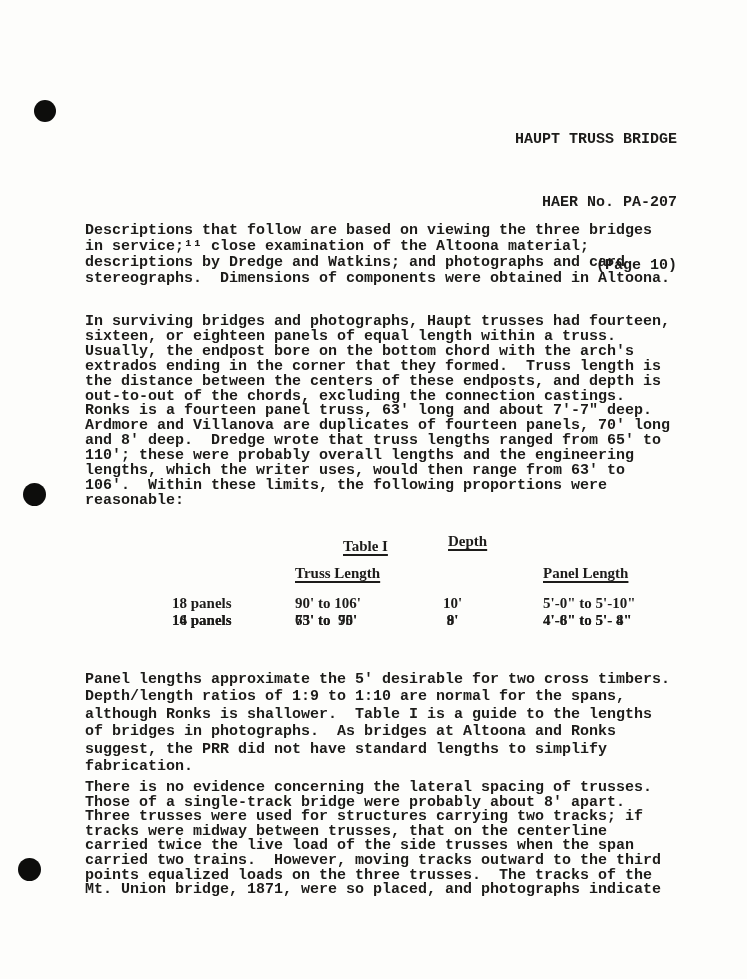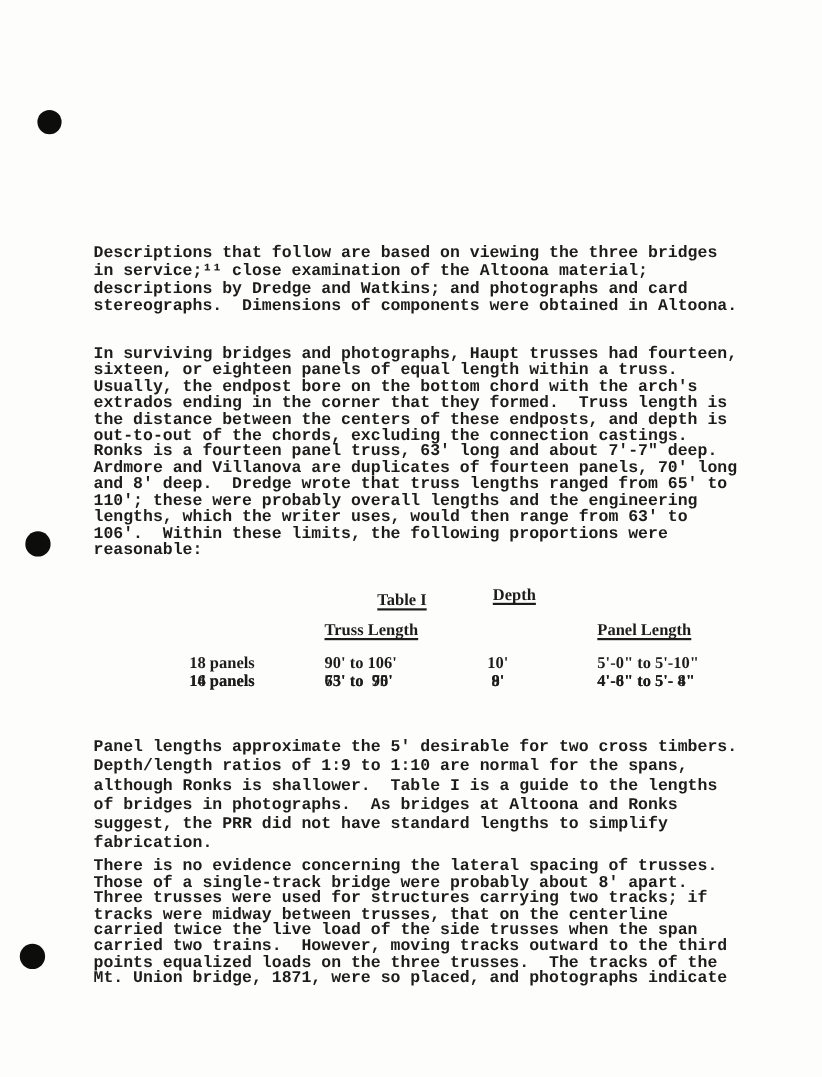--- a/index.html
+++ b/index.html
@@ -58,20 +58,25 @@
 </style>
 </head>
 <body>
 
 <div class="page">
 
   <div class="hole hole1"></div>
   <div class="hole hole2"></div>
   <div class="hole hole3"></div>
 
+  <div class="header">
+    <div>HAUPT TRUSS BRIDGE</div>
+    <div>HAER No. PA-207</div>
+    <div>(Page 10)</div>
+  </div>
 
   <div class="para p2">Descriptions that follow are based on viewing the three bridges
 in service;¹¹ close examination of the Altoona material;
 descriptions by Dredge and Watkins; and photographs and card
 stereographs.  Dimensions of components were obtained in Altoona.</div>
   <div class="para p3">In surviving bridges and photographs, Haupt trusses had fourteen,
 sixteen, or eighteen panels of equal length within a truss.
 Usually, the endpost bore on the bottom chord with the arch's
 extrados ending in the corner that they formed.  Truss length is
 the distance between the centers of these endposts, and depth is

